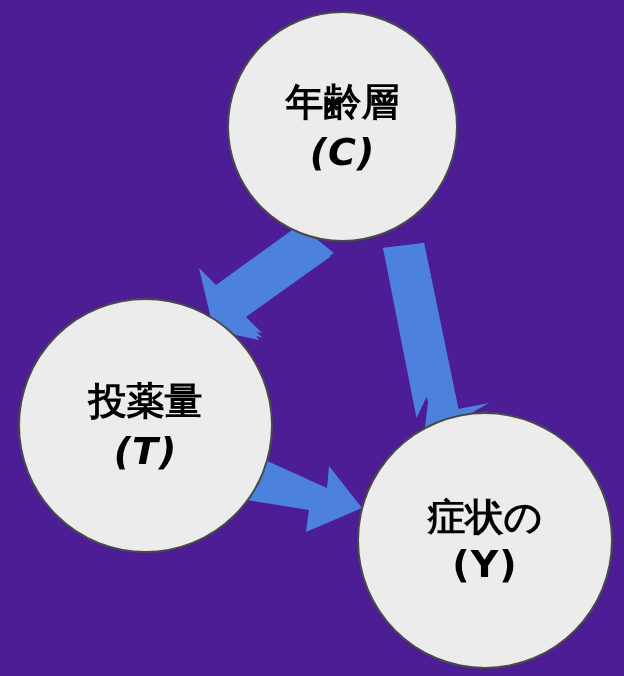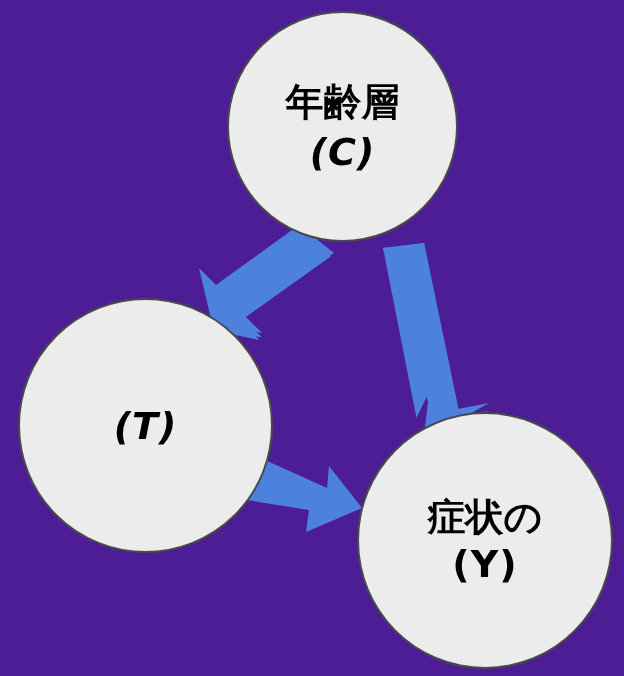--- a/index.html
+++ b/index.html
@@ -109,20 +109,21 @@
                 247.0,500.0"></polygon>
     </g>
   </svg>
 
   <div class="node" id="node-c">
     <span class="node-line">年齢層</span>
     <span class="node-line var">(C)</span>
   </div>
 
   <div class="node" id="node-t">
+    <span class="node-line">投薬量</span>
     <span class="node-line var">(T)</span>
   </div>
 
   <div class="node" id="node-y">
     <span class="node-line">症状の</span>
     <span class="node-line var upright">(Y)</span>
   </div>
 
 </div>
 

